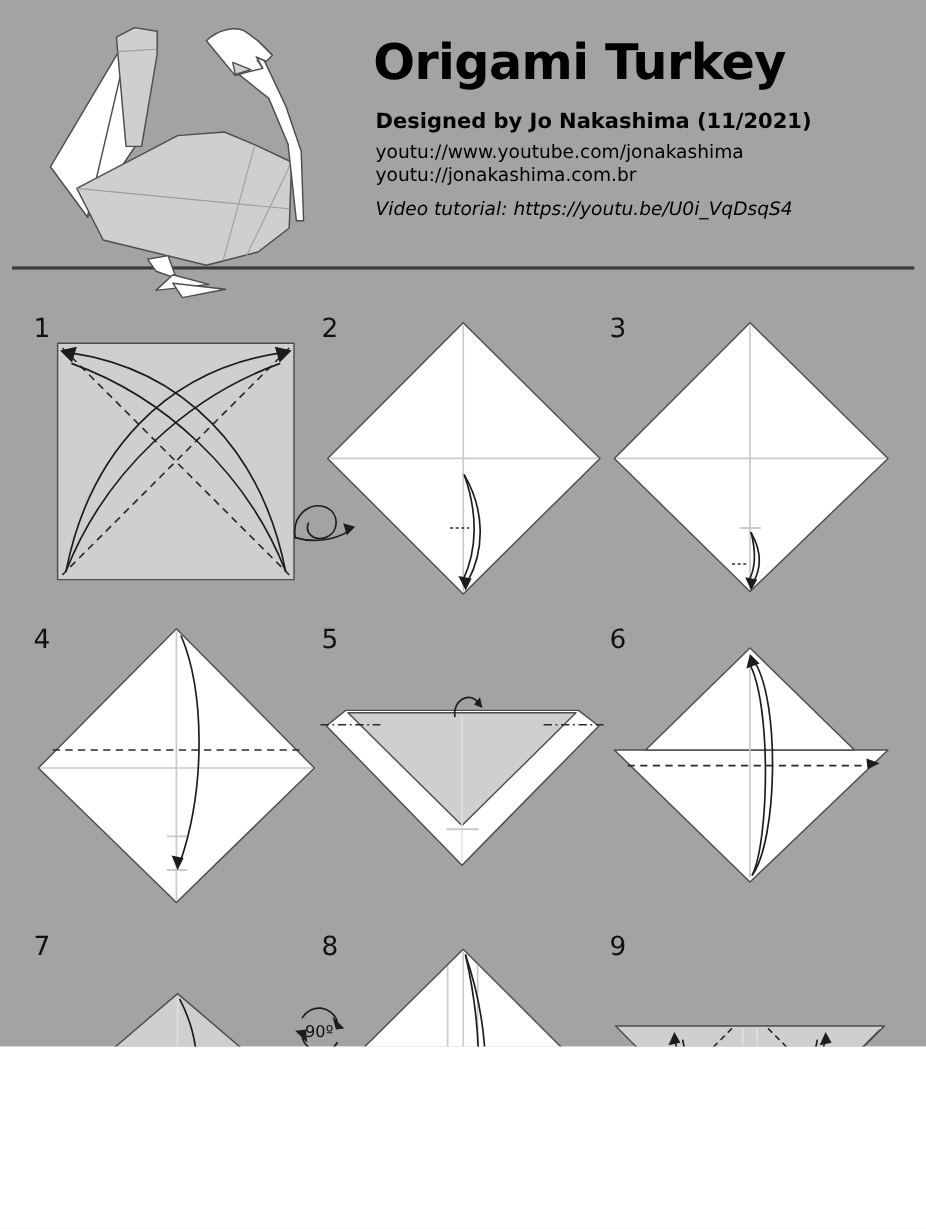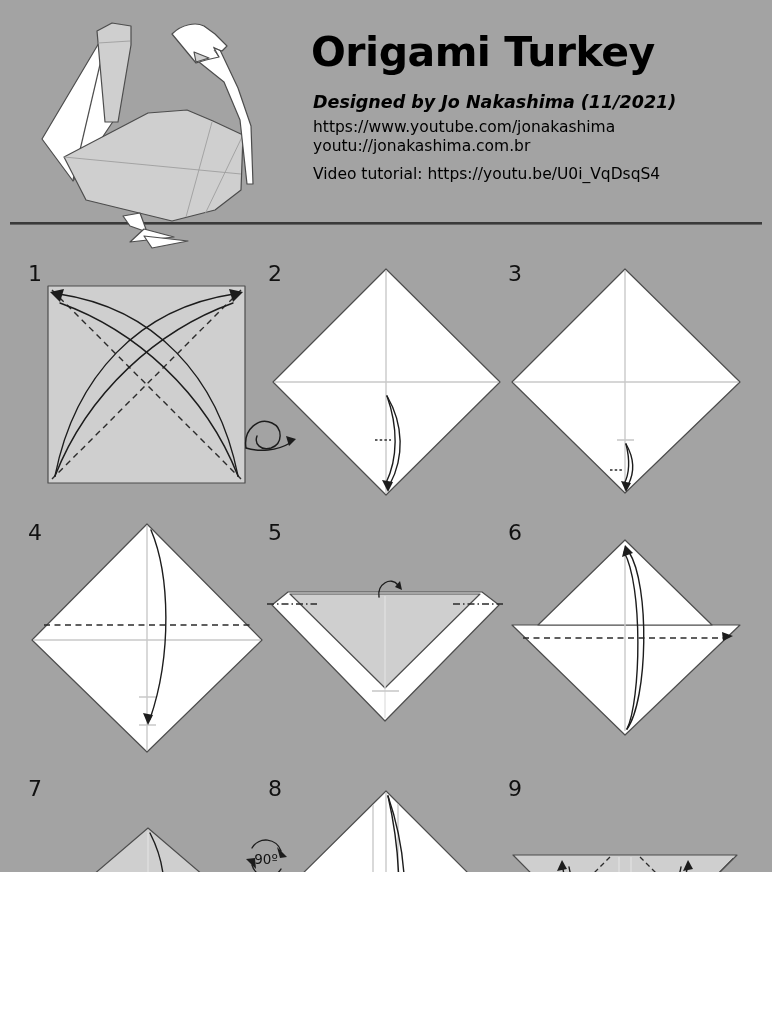--- a/index.html
+++ b/index.html
@@ -1,22 +1,22 @@
 <!DOCTYPE html>
 <html><head>
 <meta charset="utf-8">
 <style>
   html,body{margin:0;padding:0;background:#fff;}
   body{width:772px;height:1024px;font-family:"DejaVu Sans","Liberation Sans",sans-serif;color:#000;}
   .page{position:relative;width:772px;height:872px;overflow:hidden;background:#a3a3a3;}
   .abs{position:absolute;}
   .title{left:311px;top:28px;font-size:41px;font-weight:bold;letter-spacing:-0.5px;white-space:nowrap;}
-  .designer{left:313px;top:92px;font-size:17.5px;font-weight:bold;white-space:nowrap;font-style:italic;}
+  .designer{left:313px;top:92px;font-size:17.5px;font-weight:bold;white-space:nowrap;}
   .links{left:313px;top:118px;font-size:15.5px;line-height:18.5px;white-space:nowrap;}
-  .video{left:313px;top:165px;font-size:15.5px;white-space:nowrap;}
+  .video{left:313px;top:165px;font-size:15.5px;white-space:nowrap;font-style:italic;}
   .video span{white-space:nowrap;}
   svg.diagrams{position:absolute;left:0;top:0;width:772px;height:1024px;}
   .paper-w{fill:#ffffff;stroke:#4d4d4d;stroke-width:1.2;stroke-linejoin:round;}
   .paper-g{fill:#cfcfcf;stroke:#4d4d4d;stroke-width:1.2;stroke-linejoin:round;}
   .edge{fill:none;stroke:#4d4d4d;stroke-width:1.2;stroke-linejoin:round;}
   .thin{fill:none;stroke:#4d4d4d;stroke-width:0.9;}
   .facet{fill:none;stroke:#9e9e9e;stroke-width:0.9;}
   .crease{fill:none;stroke:#c9c9c9;stroke-width:1.4;}
   .creaseg{fill:none;stroke:#e0e0e0;stroke-width:1.3;}
   .dash{fill:none;stroke:#2b2b2b;stroke-width:1.4;stroke-dasharray:6 4.5;}
@@ -30,21 +30,21 @@
   .rotlabel{font-size:13.5px;fill:#111;}
 </style>
 </head>
 <body>
 
 <div class="page">
 
   <div class="abs title">Origami Turkey</div>
   <div class="abs designer">Designed by Jo Nakashima (11/2021)</div>
   <div class="abs links">
-    <div>https://www.youtube.com/jonakashima</div>
+    <div>youtu://www.youtube.com/jonakashima</div>
     <div>youtu://jonakashima.com.br</div>
   </div>
   <div class="abs video">
     <span>Video tutorial:</span>
     <span>https://youtu.be/U0i_VqDsqS4</span>
   </div>
 
   <svg class="diagrams" viewBox="0 0 772 1024">
 
     <rect x="10" y="222" width="752" height="2.6" fill="#3a3a3a"></rect>

